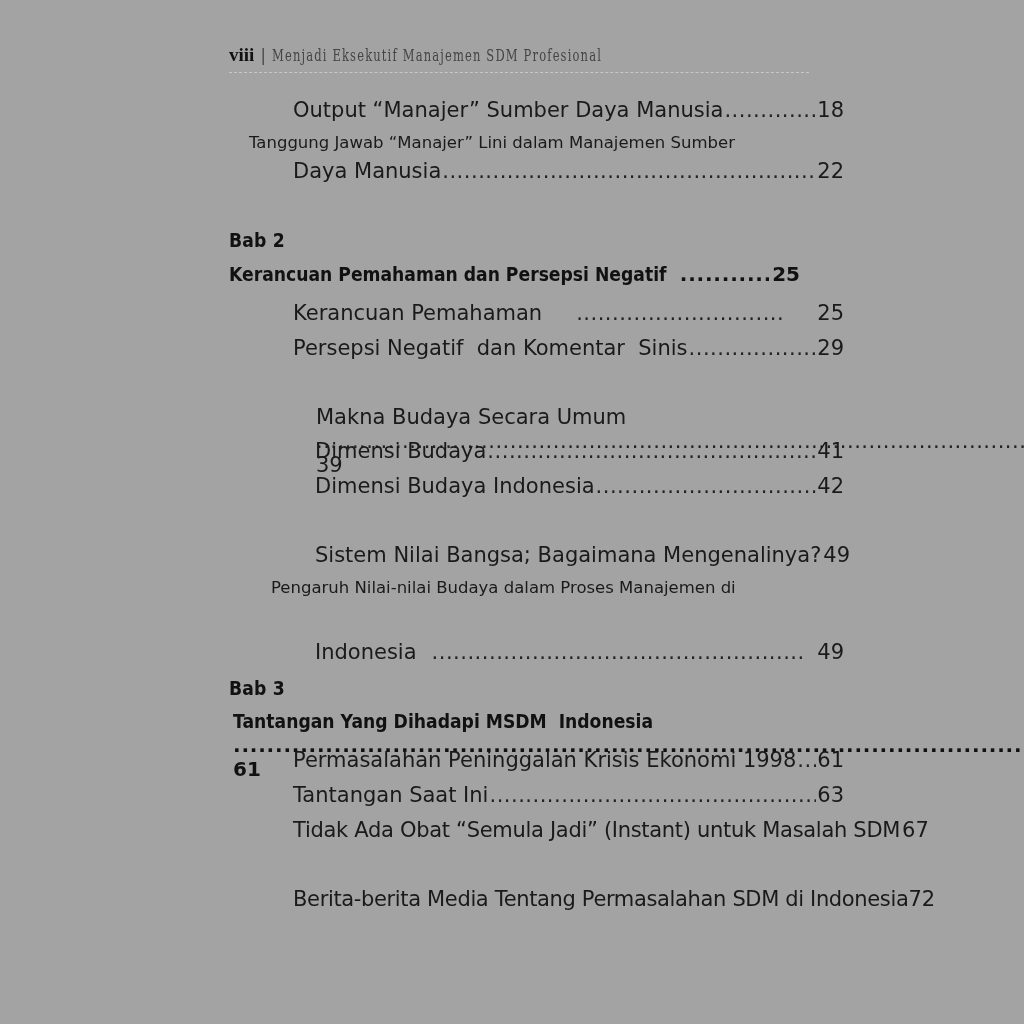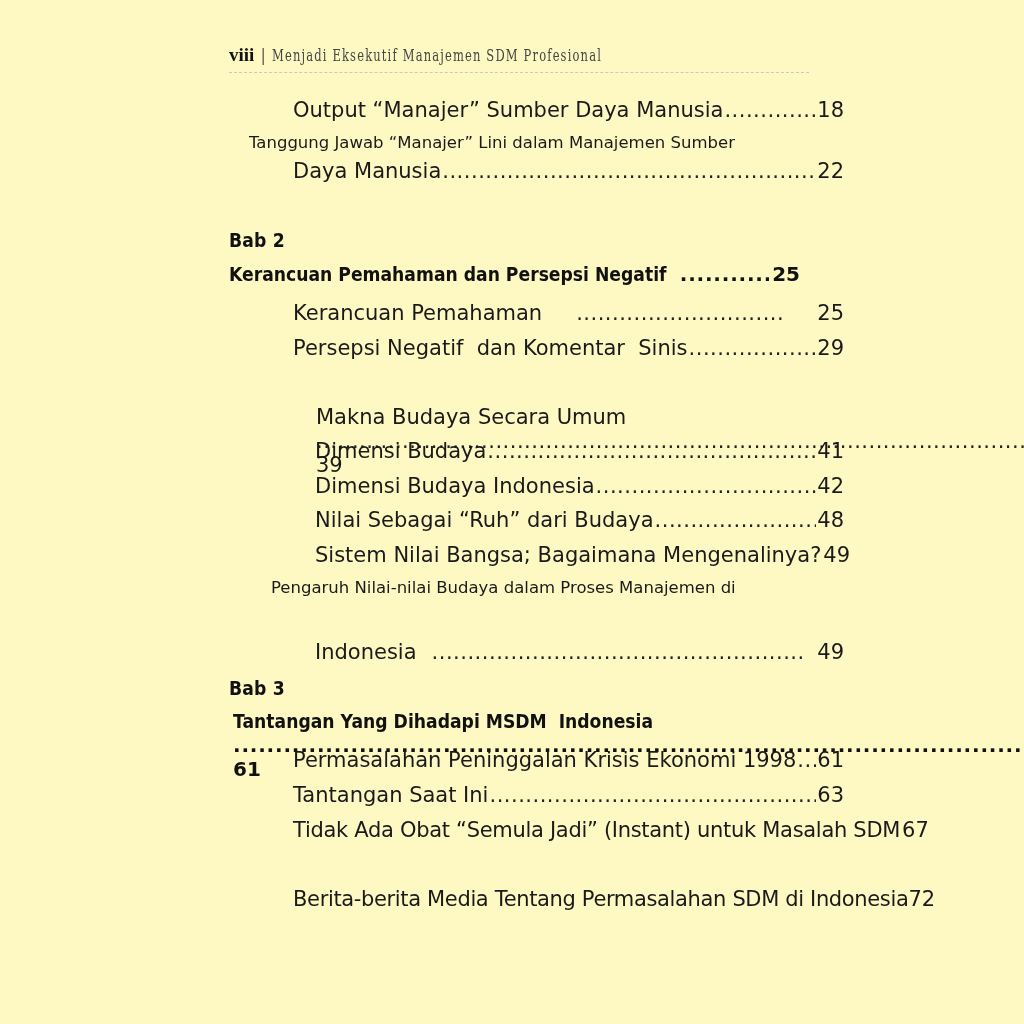--- a/index.html
+++ b/index.html
@@ -1,17 +1,17 @@
 <!DOCTYPE html>
 <html><head>
   <meta charset="utf-8">
   <style>
     html, body { margin: 0; padding: 0; background: #ffffff; }
     body { width: 1024px; height: 1024px; position: relative; overflow: hidden; color: #111; }
-    .page { position: absolute; left: 0; top: 0; width: 1024px; height: 1024px; background: #fef9c3; }
+    .page { position: absolute; left: 0; top: 0; width: 1024px; height: 1024px; background: #a3a3a3; }
     .running-head { position: absolute; left: 229px; top: 44px; width: 580px; height: 30px; white-space: nowrap; }
     .folio { font-family: "Liberation Serif", serif; font-weight: bold; font-size: 19px; color: #111; }
     .sep { font-family: "Liberation Serif", serif; font-size: 19px; color: #222; margin: 0 3px; }
     .head-title { font-family: "DejaVu Serif", serif; font-size: 16px; color: #444; letter-spacing: 1.6px; transform: scaleX(0.72); transform-origin: left center; display: inline-block; }
     .head-rule { position: absolute; left: 229px; top: 72px; width: 580px; height: 0; border-top: 1px dashed #c8c8c8; }
 
     .entry { position: absolute; font-family: "DejaVu Sans", sans-serif; font-size: 21px; color: #1a1a1a; display: flex; align-items: baseline; white-space: nowrap; margin-left: 44px; }
     .entry .t { flex: 0 0 auto; }
     .entry .dots { flex: 1 1 auto; overflow: hidden; color: #222; letter-spacing: 0.5px; margin: 0 1px; }
     .entry .dots::after { content: "................................................................................................................................................................................................"; }
@@ -78,25 +78,20 @@
   <div class="entry l2" style="top:439px;">
     <span class="t">Dimensi Budaya</span>
     <span class="dots"></span>
     <span class="p">41</span>
   </div>
   <div class="entry l2" style="top:474px;">
     <span class="t">Dimensi Budaya Indonesia</span>
     <span class="dots"></span>
     <span class="p">42</span>
   </div>
-  <div class="entry l2" style="top:508px;">
-    <span class="t">Nilai Sebagai “Ruh” dari Budaya</span>
-    <span class="dots"></span>
-    <span class="p">48</span>
-  </div>
   <div class="entry l2" style="top:543px;">
     <span class="t">Sistem Nilai Bangsa; Bagaimana Mengenalinya?</span>
     <span class="dots"></span>
     <span class="p">49</span>
   </div>
   <div class="wrap-line" style="left:271px; top:578px;">Pengaruh Nilai-nilai Budaya dalam Proses Manajemen di</div>
   <div class="entry l2" style="top:640px;gap:14px;">
     <span class="t">Indonesia</span>
     <span class="dots"></span>
     <span class="p">49</span>

